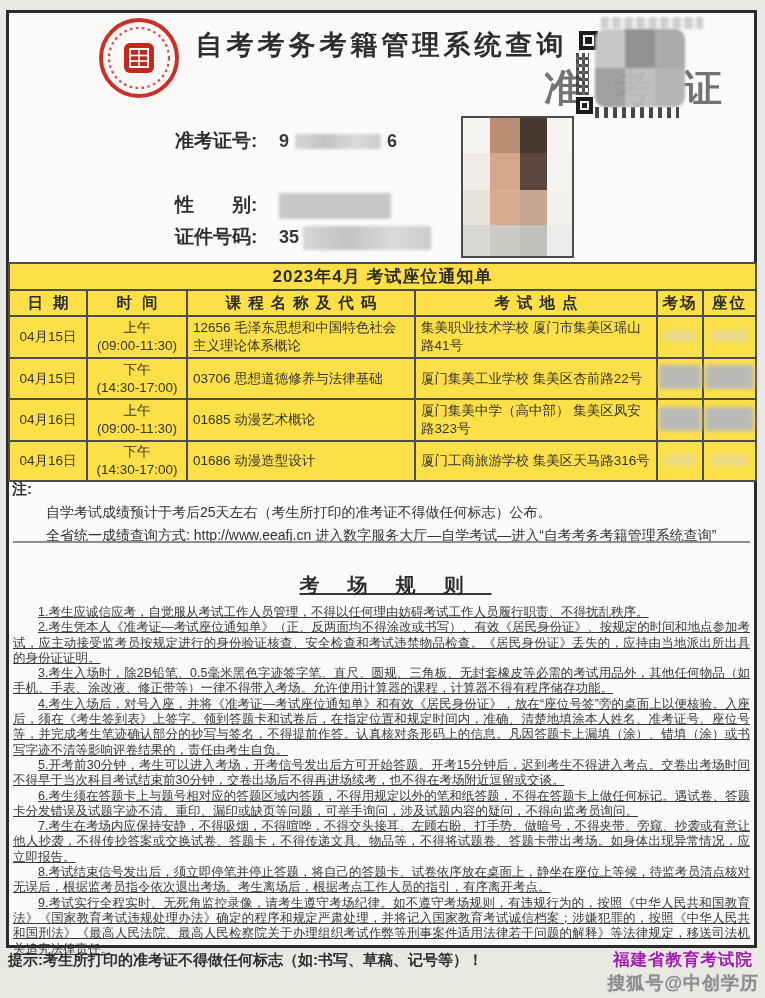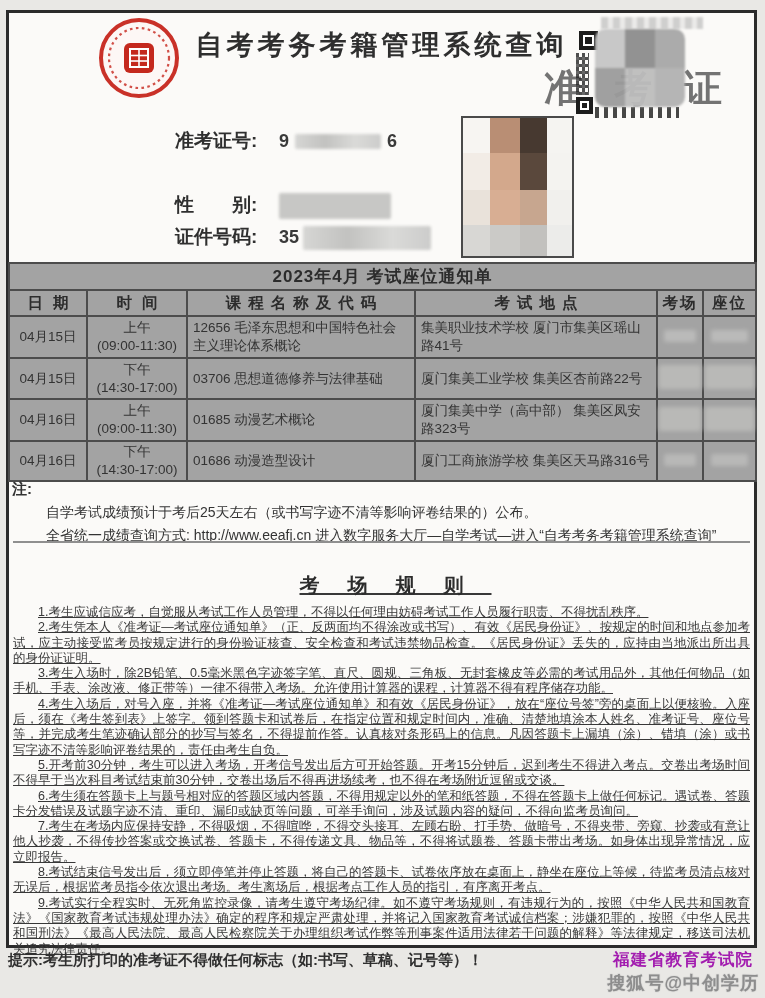--- a/index.html
+++ b/index.html
@@ -73,21 +73,21 @@
   .photo div:nth-child(3){background:#473930;} .photo div:nth-child(4){background:#f5f4f1;}
   .photo div:nth-child(5){background:#f2ece6;} .photo div:nth-child(6){background:#d3a88c;}
   .photo div:nth-child(7){background:#5a483c;} .photo div:nth-child(8){background:#f4f3f0;}
   .photo div:nth-child(9){background:#e9e2da;} .photo div:nth-child(10){background:#d8ae93;}
   .photo div:nth-child(11){background:#c7a68f;} .photo div:nth-child(12){background:#f1f0ed;}
   .photo div:nth-child(13){background:#d8d7d4;} .photo div:nth-child(14){background:#cbcac7;}
   .photo div:nth-child(15){background:#c2c1be;} .photo div:nth-child(16){background:#ececea;}
   
   table.schedule {
     position:absolute; left:-1px; top:249px; width:747px;
-    border-collapse:collapse; table-layout:fixed; background:#a3a3a3;
+    border-collapse:collapse; table-layout:fixed; background:#fde047;
   }
   .schedule td, .schedule th { border:2px solid #4c4c4c; font-size:13.5px; color:#333; vertical-align:middle; }
   .schedule .title-cell { font-size:17px; font-weight:bold; text-align:center; height:27px; letter-spacing:1px; color:#2c2c2c; }
   .schedule th { font-size:15.5px; font-weight:bold; text-align:center; height:26px; color:#2c2c2c; }
   .schedule th.w1 { letter-spacing:10px; text-indent:10px; }
   .schedule th.w2 { letter-spacing:7px; text-indent:7px; }
   .schedule th.w3 { letter-spacing:2px; }
   .schedule td.c-date, .schedule td.c-time { text-align:center; }
   .schedule td.c-course, .schedule td.c-loc { padding:2px 5px; line-height:1.32; text-align:left; }
   .schedule td.c-room, .schedule td.c-seat { text-align:center; }
@@ -245,21 +245,21 @@
         <td class="c-course">01686 动漫造型设计</td>
         <td class="c-loc">厦门工商旅游学校 集美区天马路316号</td>
         <td class="c-room"><span class="cell-redact" style="opacity:.45;"></span></td>
         <td class="c-seat"><span class="cell-redact" style="opacity:.45;"></span></td>
       </tr>
     </tbody>
       </table>
 
     <div class="notes">
       <span class="n-label">注:</span>
-      <p>自学考试成绩预计于考后25天左右（或书写字迹不清等影响评卷结果的）公布。</p>
+      <p>自学考试成绩预计于考后25天左右（考生所打印的准考证不得做任何标志）公布。</p>
       <p>全省统一成绩查询方式: http://www.eeafj.cn 进入数字服务大厅—自学考试—进入“自考考务考籍管理系统查询”</p>
     </div>
     <div class="divider"></div>
 
     <div class="rules">
       <div class="rules-title">考场规则</div>
       <p>1.考生应诚信应考，自觉服从考试工作人员管理，不得以任何理由妨碍考试工作人员履行职责、不得扰乱秩序。</p>
       <p>2.考生凭本人《准考证—考试座位通知单》（正、反两面均不得涂改或书写）、有效《居民身份证》、按规定的时间和地点参加考试，应主动接受监考员按规定进行的身份验证核查、安全检查和考试违禁物品检查。《居民身份证》丢失的，应持由当地派出所出具的身份证证明。</p>
       <p>3.考生入场时，除2B铅笔、0.5毫米黑色字迹签字笔、直尺、圆规、三角板、无封套橡皮等必需的考试用品外，其他任何物品（如手机、手表、涂改液、修正带等）一律不得带入考场。允许使用计算器的课程，计算器不得有程序储存功能。</p>
       <p>4.考生入场后，对号入座，并将《准考证—考试座位通知单》和有效《居民身份证》，放在“座位号签”旁的桌面上以便核验。入座后，须在《考生签到表》上签字。领到答题卡和试卷后，在指定位置和规定时间内，准确、清楚地填涂本人姓名、准考证号、座位号等，并完成考生笔迹确认部分的抄写与签名，不得提前作答。认真核对条形码上的信息。凡因答题卡上漏填（涂）、错填（涂）或书写字迹不清等影响评卷结果的，责任由考生自负。</p>

